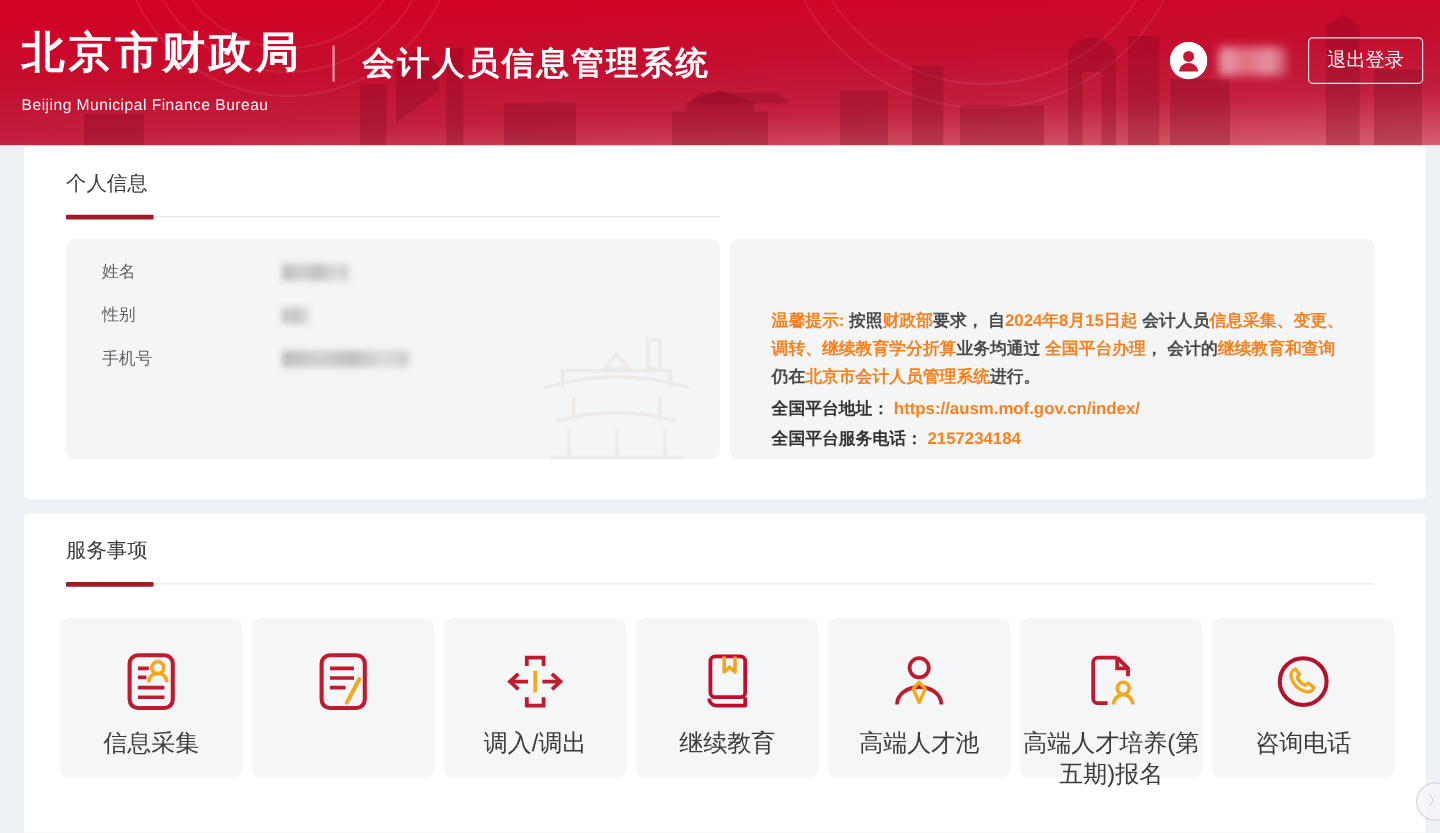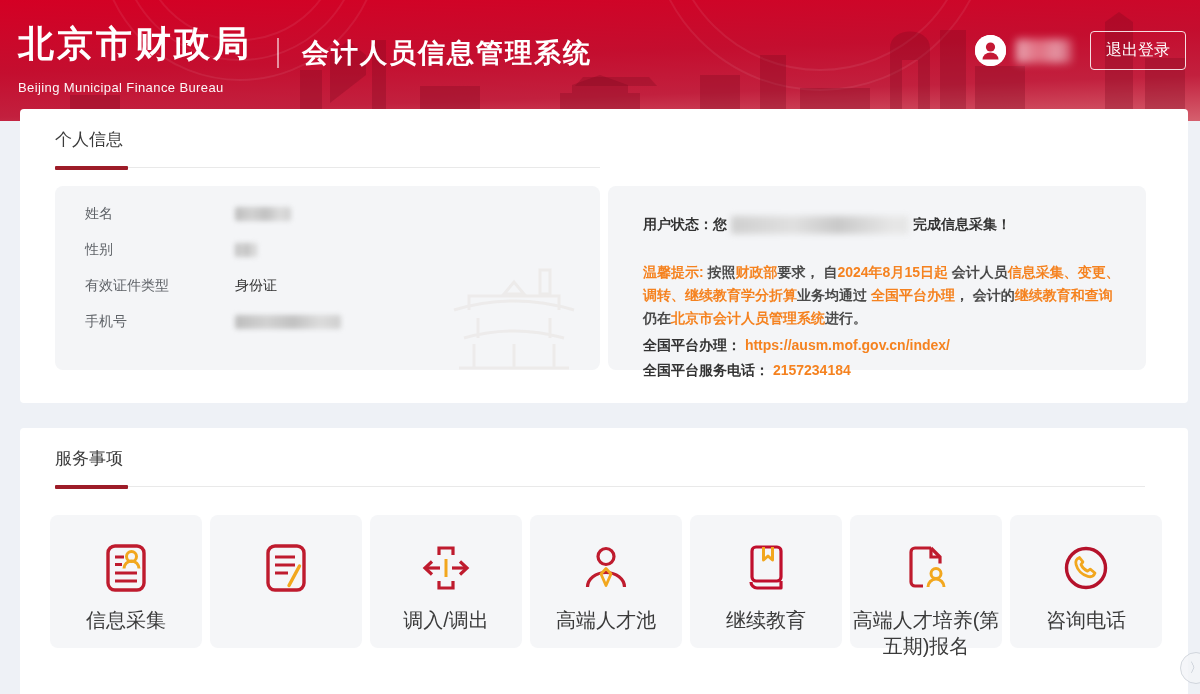--- a/index.html
+++ b/index.html
@@ -18,21 +18,21 @@
   .sys-title { position:absolute; left:302px; top:35px; color:#fff; font-size:27px; font-weight:bold; letter-spacing:2px;font-family:Liberation Serif, serif; }
   .hdr-right { position:absolute; right:14px; top:31px; display:flex; align-items:center; }
   .avatar { width:31px; height:31px; border-radius:50%; background:#fff; display:flex; align-items:center; justify-content:center; }
   .user-blur { width:56px; height:24px; margin:0 18px 0 10px; border-radius:3px;
     background:linear-gradient(90deg,rgba(255,255,255,.62),rgba(255,200,205,.5) 40%,rgba(255,255,255,.55) 75%,rgba(255,255,255,.25)); filter:blur(4px); }
   .logout-btn { min-width:92px; height:39px; padding:0 15px; background:transparent; border:1px solid rgba(255,255,255,.85);
     border-radius:4px; color:#fff; font-size:16px; font-family:inherit; cursor:pointer; }
 
   
   .card { position:absolute; left:20px; width:1168px; background:#fff; border-radius:4px; }
-  .card-personal { top:109px; height:294px; }
+  .card-personal { top:122px; height:294px; }
   .card-services { top:428px; height:290px; }
 
   .section-head { padding:19px 0 0 35px; }
   .section-title { font-size:17px; color:#3b3b3b; }
   .rule { position:relative; margin-top:15px; height:4px; }
   .rule .line { position:absolute; left:0; top:1px; height:1px; background:#e9e9e9; }
   .rule .bar { position:absolute; left:0; top:0; width:73px; height:4px; background:#9d1c28; border-radius:1px; }
 
   
   .panel { position:absolute; top:77px; height:184px; background:#f4f5f7; border-radius:8px; }
@@ -144,39 +144,30 @@
       <div class="field-rows">
         <div class="field-row">
           <span class="field-label">姓名</span>
           <span class="blur-block bw-name"></span>
         </div>
         <div class="field-row">
           <span class="field-label">性别</span>
           <span class="blur-block bw-gender"></span>
         </div>
         <div class="field-row">
-          <span class="field-label">有效证件类型</span>
-          <span class="field-value">身份证</span>
-        </div>
-        <div class="field-row">
           <span class="field-label">手机号</span>
           <span class="blur-block bw-phone"></span>
         </div>
       </div>
     </div>
 
     <div class="panel panel-right">
-      <div class="status-line">
-        <span>用户状态：您</span>
-        <span class="status-blur"></span>
-        <span>完成信息采集！</span>
-      </div>
       <div class="notice"><span class="hl">温馨提示:</span><span> 按照</span><span class="hl">财政部</span><span>要求，  自</span><span class="hl">2024年8月15日起</span><span> 会计人员</span><span class="hl">信息采集、变更、调转、继续教育学分折算</span><span>业务均通过 </span><span class="hl">全国平台办理</span><span>，  会计的</span><span class="hl">继续教育和查询</span><span> 仍在</span><span class="hl">北京市会计人员管理系统</span><span>进行。</span></div>
       <div class="plat-line">
-        <span>全国平台办理：</span>
+        <span>全国平台地址：</span>
         <a class="plat-url" href="#">https://ausm.mof.gov.cn/index/</a>
       </div>
       <div class="plat-line">
         <span>全国平台服务电话：</span>
         <span class="orange">2157234184</span>
       </div>
     </div>
   </div>
 
   <div class="card card-services">
@@ -228,37 +219,37 @@
             <path d="M34 28 H48" stroke="#bf1b2e" stroke-width="3.2"></path>
             <path d="M42 21.5 L49 28 L42 34.5" stroke="#bf1b2e" stroke-width="3.2"></path>
           </svg>
         </div>
         <div class="svc-label">调入/调出</div>
       </div>
 
       <div class="svc-card">
         <div class="svc-icon">
           <svg width="56" height="56" viewBox="0 0 56 56" fill="none">
+            <rect x="14" y="7" width="29" height="34" rx="4" stroke="#c00f2d" stroke-width="3.2"></rect>
+            <path d="M43 41 v7 H19 a6 6 0 0 1 -6 -6" stroke="#c00f2d" stroke-width="3.2" stroke-linejoin="round"></path>
+            <path d="M25.5 7 V20 l4.5 -4 4.5 4 V7" stroke="#f2a71e" stroke-width="3" stroke-linejoin="round"></path>
+          </svg>
+        </div>
+        <div class="svc-label">继续教育</div>
+      </div>
+
+      <div class="svc-card">
+        <div class="svc-icon">
+          <svg width="56" height="56" viewBox="0 0 56 56" fill="none">
             <circle cx="28" cy="16.5" r="8" stroke="#bf1b2e" stroke-width="3.2"></circle>
             <path d="M9.5 47 a18.5 14.5 0 0 1 37 0" stroke="#bf1b2e" stroke-width="3.2"></path>
             <path d="M28 28.5 L33 34 L28 45.5 L23 34 Z" stroke="#f2a71e" stroke-width="2.8" stroke-linejoin="round"></path>
           </svg>
         </div>
         <div class="svc-label">高端人才池</div>
-      </div>
-
-      <div class="svc-card">
-        <div class="svc-icon">
-          <svg width="56" height="56" viewBox="0 0 56 56" fill="none">
-            <rect x="14" y="7" width="29" height="34" rx="4" stroke="#c00f2d" stroke-width="3.2"></rect>
-            <path d="M43 41 v7 H19 a6 6 0 0 1 -6 -6" stroke="#c00f2d" stroke-width="3.2" stroke-linejoin="round"></path>
-            <path d="M25.5 7 V20 l4.5 -4 4.5 4 V7" stroke="#f2a71e" stroke-width="3" stroke-linejoin="round"></path>
-          </svg>
-        </div>
-        <div class="svc-label">继续教育</div>
       </div>
 
       <div class="svc-card">
         <div class="svc-icon">
           <svg width="56" height="56" viewBox="0 0 56 56" fill="none">
             <path d="M33 8 H17 a4 4 0 0 0 -4 4 v30 a4 4 0 0 0 4 4 h8" stroke="#bf1b2e" stroke-width="3.2"></path>
             <path d="M33 8 V17 H42" stroke="#bf1b2e" stroke-width="3.2"></path>
             <path d="M33 8 L42 17 V23.5" stroke="#bf1b2e" stroke-width="3.2"></path>
             <circle cx="38" cy="33.5" r="5" stroke="#f2a71e" stroke-width="3"></circle>
             <path d="M30 47 a8 8 0 0 1 16 0" stroke="#f2a71e" stroke-width="3"></path>

